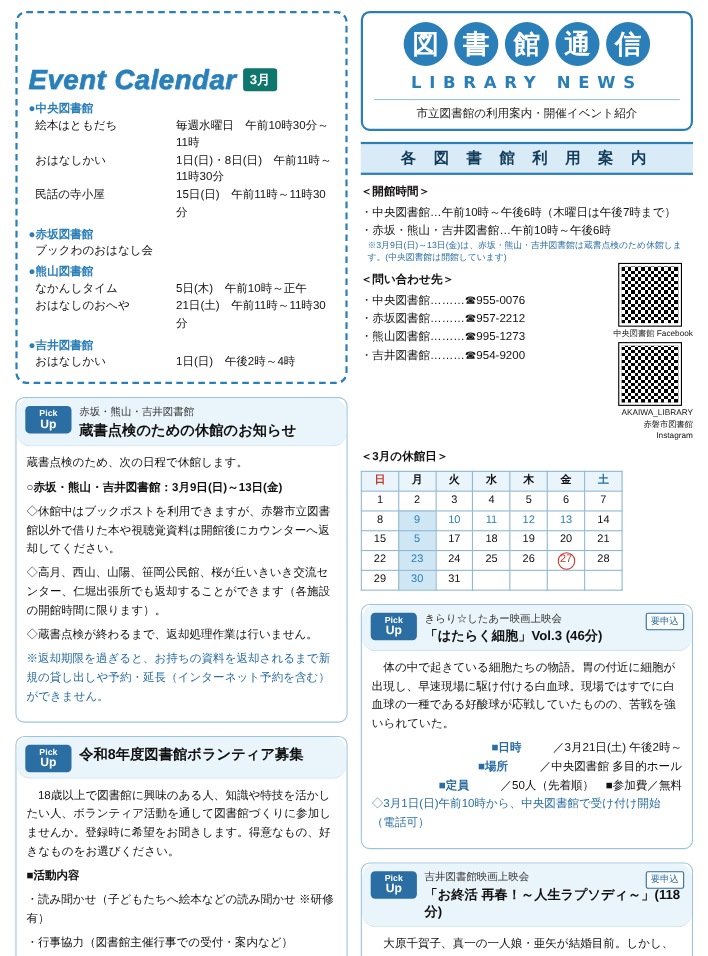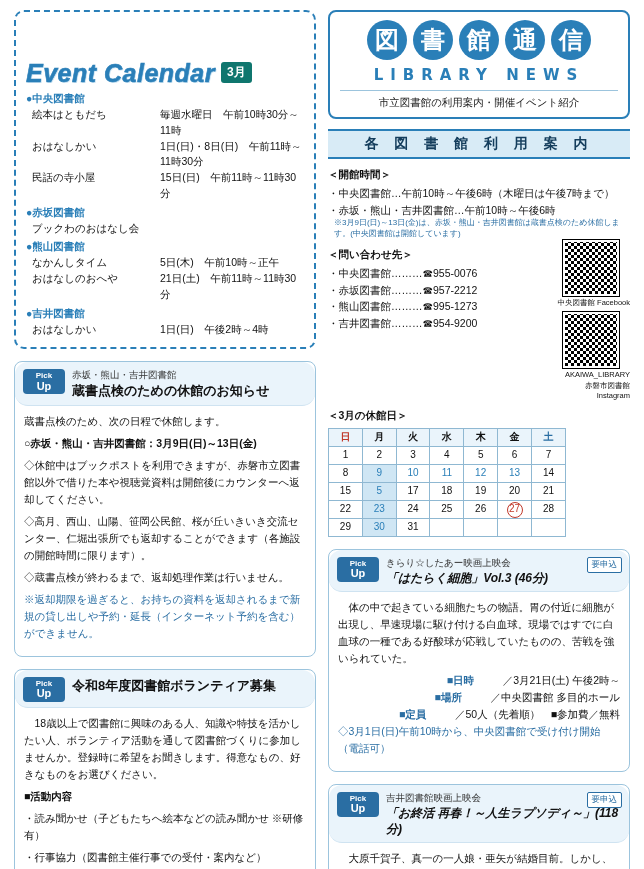--- a/index.html
+++ b/index.html
@@ -74,21 +74,21 @@
   .pick-tag{
     flex:0 0 auto;
     background:#2a6ea3;color:#fff;border-radius:4px;
     font-size:8px;font-weight:bold;line-height:1.05;
     text-align:center;padding:3px 4px 2px 4px;width:34px;
   }
   .pick-tag .bk{display:block;font-size:11px;}
   .pick-headtext{flex:1;}
   .pick-sub{font-size:9.5px;color:#333;line-height:1.35;}
   .pick-title{font-size:13px;font-weight:bold;color:#111;line-height:1.35;}
-  .pick-title.sm{font-size:12px;font-style:italic;}
+  .pick-title.sm{font-size:12px;}
   .need{
     position:absolute;right:7px;top:7px;
     border:1px solid #2a6ea3;color:#2a6ea3;
     font-size:8.5px;padding:1px 4px;border-radius:2px;background:#fff;
   }
   .pick-body{padding:7px 9px 9px 9px;font-size:10.5px;line-height:1.62;}
   .pick-body p{margin:0 0 5px 0;}
   .indent{text-indent:1em;}
   .b{font-weight:bold;}
   .note{color:#2a6ea3;}

